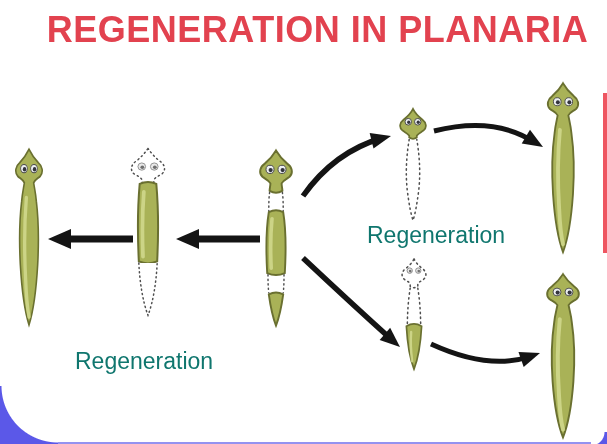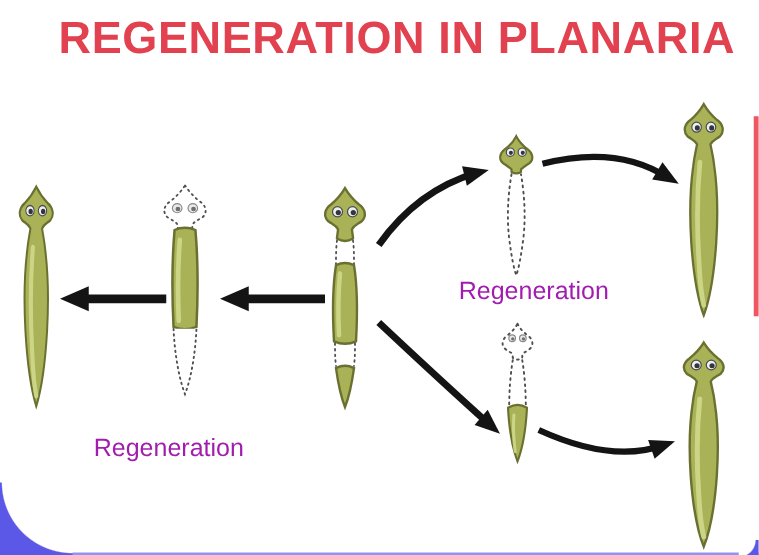--- a/index.html
+++ b/index.html
@@ -1,20 +1,20 @@
 <!DOCTYPE html>
 <html><head>
 <meta charset="utf-8">
 <style>
   html,body{margin:0;padding:0;}
   body{width:607px;height:444px;position:relative;overflow:hidden;background:#ffffff;
        font-family:"Liberation Sans",sans-serif;}
   .title{position:absolute;top:9px;left:0;width:607px;text-align:center;
          font-size:36px;font-weight:bold;letter-spacing:.5px;color:#e2424f;padding-left:14px;}
-  .regen-label{position:absolute;font-size:20px;color:#a21caf;white-space:nowrap;}
+  .regen-label{position:absolute;font-size:23px;color:#0f766e;white-space:nowrap;}
   .label-left{left:75px;top:348px;}
   .label-right{left:367px;top:222px;}
   .fig{position:absolute;}
   .arrows{position:absolute;left:0;top:0;pointer-events:none;}
   .corner-bl{position:absolute;left:0;bottom:0;width:58px;height:58px;
      background:radial-gradient(circle 58px at 58px 0px,#ffffff 56px,#5b58e8 57px);}
   .corner-br{position:absolute;right:0;bottom:0;width:16px;height:12px;
      background:radial-gradient(circle 16px at 0px 0px,#ffffff 13px,#5b58e8 14px);}
   .bottom-line{position:absolute;left:0;bottom:0;width:607px;height:2px;background:#5b58e8;opacity:.65;}
   .edge-red{position:absolute;right:0;top:93px;width:4px;height:160px;background:#ee5661;}

